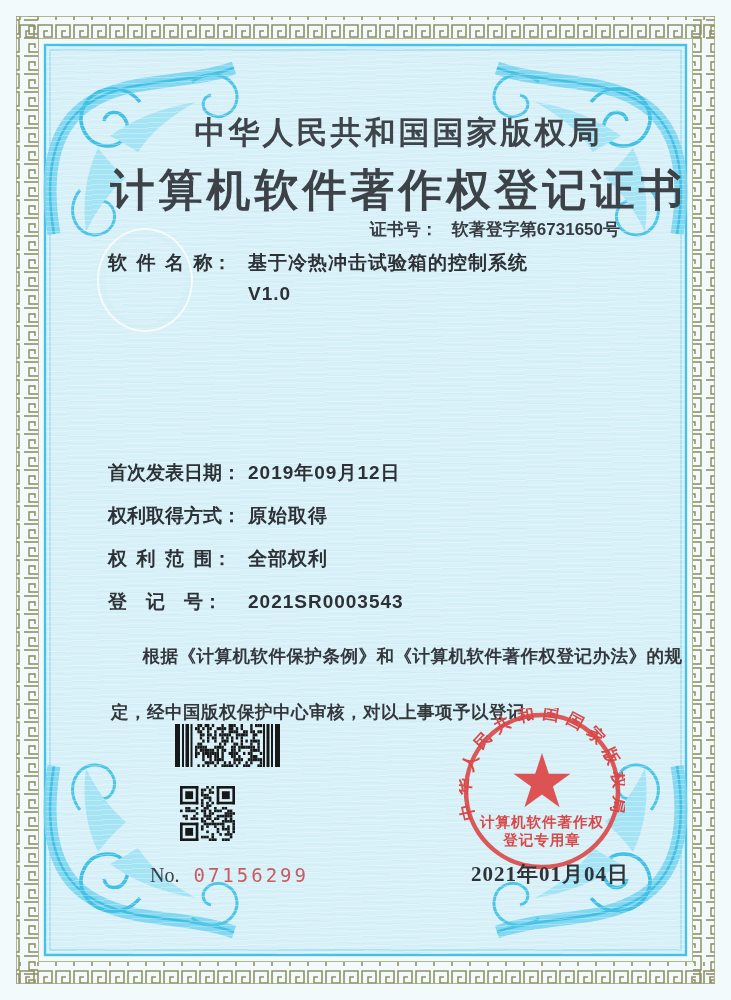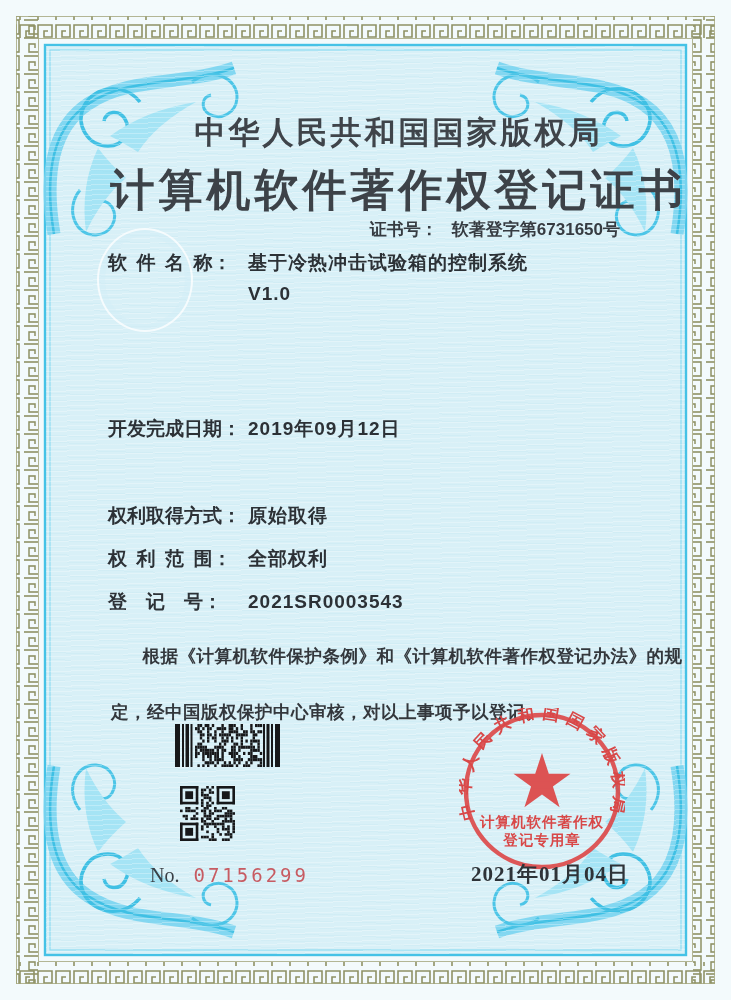--- a/index.html
+++ b/index.html
@@ -121,24 +121,24 @@
     <div class="certno">
       <span class="lbl">证书号：</span><span>软著登字第6731650号</span>
     </div>
 
     <div class="row" style="top:250px">
       <span class="lbl">软 件 名 称：</span><span class="val">基于冷热冲击试验箱的控制系统</span>
     </div>
     <div class="val2" style="top:283px">V1.0</div>
 
 
-    <div class="row" style="top:416px">
-      <span class="lbl">开发完成日期：</span><span class="val">2019年09月12日</span>
-    </div>
-
+
+    <div class="row" style="top:460px">
+      <span class="lbl">首次发表日期：</span><span class="val">2019年09月12日</span>
+    </div>
 
     <div class="row" style="top:546px">
       <span class="lbl">权 利 范 围：</span><span class="val">全部权利</span>
     </div>
 
     <div class="row" style="top:503px">
       <span class="lbl">权利取得方式：</span><span class="val">原始取得</span>
     </div>
 
     <div class="row" style="top:589px">

